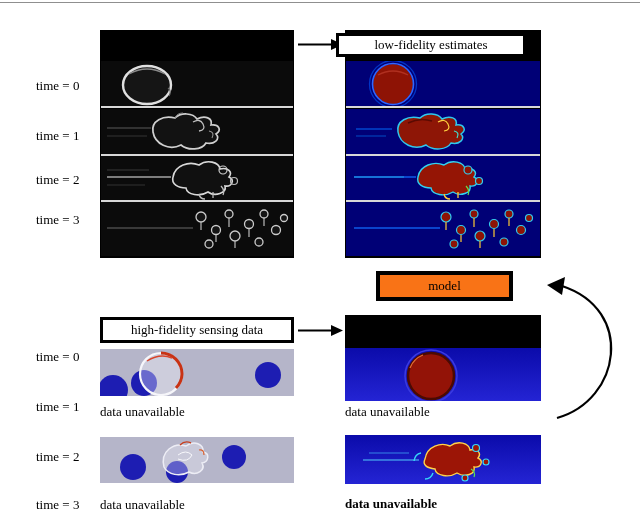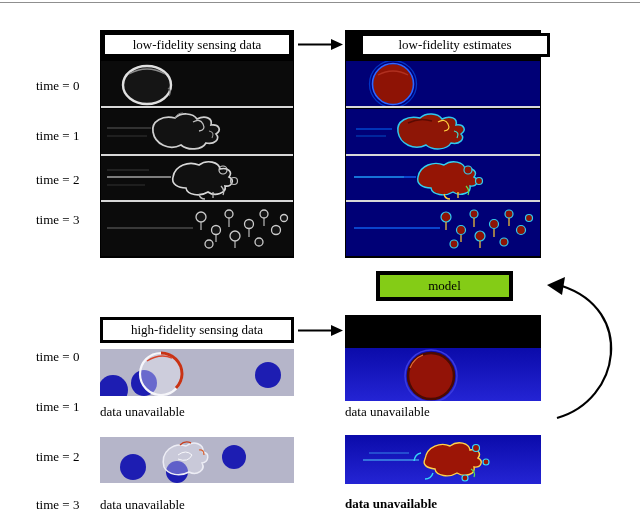--- a/index.html
+++ b/index.html
@@ -6,21 +6,21 @@
   html,body { background:#ffffff; }
   body { font-family:"Liberation Serif","DejaVu Serif",serif; color:#000; }
   .page { position:relative; width:640px; height:516px; background:#fff; overflow:hidden; }
   .top-rule { position:absolute; left:0; top:2px; width:640px; height:1px; background:#8f8f8f; }
   .time-label { position:absolute; font-size:13px; white-space:nowrap; }
   .panel { position:absolute; background:#000; }
   .title-box { position:absolute; background:#fff; border:2px solid #000;
                display:flex; align-items:center; justify-content:center;
                font-size:13px; text-align:center; }
   .title-thick { border-width:3px; }
-  .model-box { position:absolute; background:#84cc16; border:4px solid #000;
+  .model-box { position:absolute; background:#f97316; border:4px solid #000;
                display:flex; align-items:center; justify-content:center; font-size:13px; }
   .frame { position:absolute; overflow:hidden; }
   .frame svg { display:block; width:100%; height:100%; }
   .sep { position:absolute; height:2px; background:#d8d8d8; }
   .unavail { position:absolute; font-size:13px; }
   .bold { font-weight:bold; }
   .arrow-svg { position:absolute; }
 </style>
 </head>
 <body>
@@ -28,21 +28,20 @@
 <div class="page">
 
   <div class="top-rule"></div>
 
   <div class="time-label" style="left:36px; top:78px;">time = 0</div>
   <div class="time-label" style="left:36px; top:128px;">time = 1</div>
   <div class="time-label" style="left:36px; top:172px;">time = 2</div>
   <div class="time-label" style="left:36px; top:212px;">time = 3</div>
 
   <div class="panel" style="left:100px; top:30px; width:194px; height:228px;"></div>
-  <div class="title-box" style="left:103px; top:33px; width:188px; height:23px;">low-fidelity sensing data</div>
 
   <div class="frame" style="left:101px; top:61px; width:192px; height:45px;">
     <svg viewBox="0 0 192 45" preserveAspectRatio="none">
       <rect width="192" height="45" fill="#0b0b0b"></rect>
       <ellipse cx="46" cy="24" rx="24" ry="19" fill="#151515" stroke="#e0e0e0" stroke-width="2.4"></ellipse>
       <path d="M28 13 Q46 3 64 13" fill="none" stroke="#8a8a8a" stroke-width="1.3"></path>
       <path d="M67 27 q4 3 1 8" fill="none" stroke="#6a6a6a" stroke-width="1.1"></path>
     </svg>
   </div>
   <div class="frame" style="left:101px; top:109px; width:192px; height:45px;">
@@ -99,21 +98,21 @@
   <div class="sep" style="left:101px; top:106px; width:192px;"></div>
   <div class="sep" style="left:101px; top:154px; width:192px;"></div>
   <div class="sep" style="left:101px; top:200px; width:192px;"></div>
 
   <svg class="arrow-svg" style="left:298px; top:38px;" width="45" height="13" viewBox="0 0 45 13">
     <line x1="0" y1="6.5" x2="33" y2="6.5" stroke="#000" stroke-width="2"></line>
     <polygon points="33,1 45,6.5 33,12" fill="#000"></polygon>
   </svg>
 
   <div class="panel" style="left:345px; top:30px; width:196px; height:228px;"></div>
-  <div class="title-box title-thick" style="left:360px; top:33px; width:190px; height:24px;">low-fidelity estimates</div>
+  <div class="title-box title-thick" style="left:336px; top:33px; width:190px; height:24px;">low-fidelity estimates</div>
 
   <div class="frame" style="left:346px; top:61px; width:194px; height:45px;">
     <svg viewBox="0 0 194 45" preserveAspectRatio="none">
       <rect width="194" height="45" fill="#000076"></rect>
       <circle cx="47" cy="23" r="20" fill="#8e1305"></circle>
       <path d="M32 14 Q47 6 62 14" fill="none" stroke="#b03020" stroke-width="1.3"></path>
       <circle cx="47" cy="23" r="20.5" fill="none" stroke="#2e66ff" stroke-width="1.6"></circle>
       <circle cx="47" cy="23" r="23.5" fill="none" stroke="#0036c8" stroke-width="1.3"></circle>
     </svg>
   </div>

